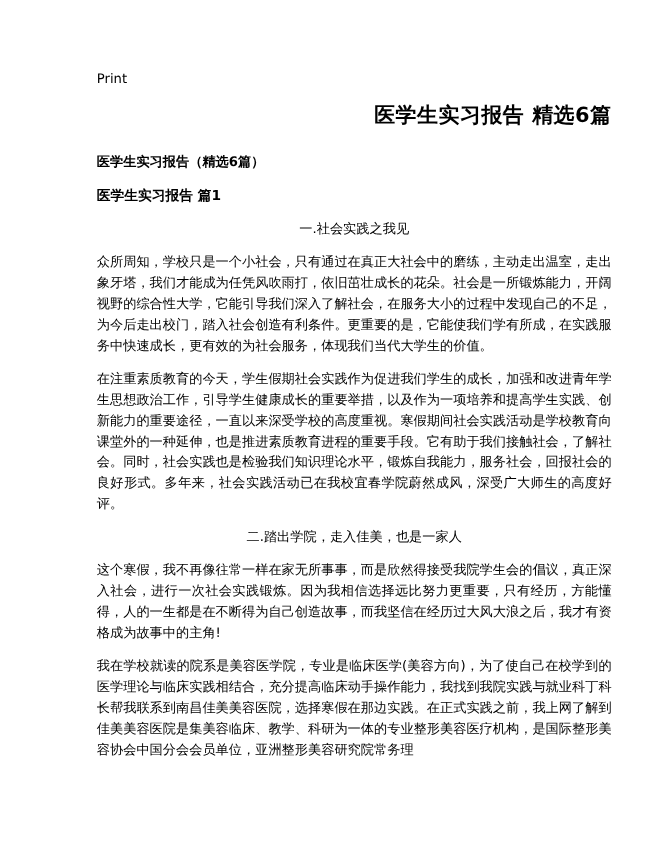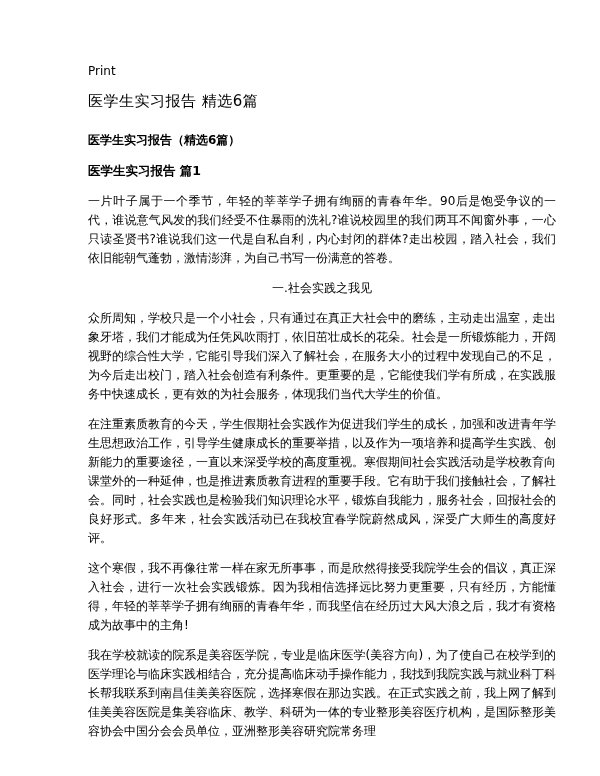--- a/index.html
+++ b/index.html
@@ -20,23 +20,23 @@
     height: 776px;
     padding: 64px 44px 0 88px;
   }
   .print-label {
     font-size: 12px;
     line-height: 14px;
     margin: 0 0 14px 0;
     cursor: pointer;
   }
   .doc-title {
-    font-size: 15px;
-    font-weight: 400;
-    text-align: left;
+    font-size: 19px;
+    font-weight: 700;
+    text-align: right;
     margin: 14px 0 21px 0;
     letter-spacing: 0.5px;
   }
   .doc-subtitle {
     font-size: 12px;
     font-weight: 700;
     margin: 0 0 14px 0;
   }
   .chapter-heading {
     font-size: 12.5px;
@@ -59,26 +59,26 @@
 <div class="doc">
 
   <div class="print-label">Print</div>
 
   <h1 class="doc-title">医学生实习报告 精选6篇</h1>
 
   <div class="doc-subtitle">医学生实习报告（精选6篇）</div>
 
   <div class="chapter-heading">医学生实习报告 篇1</div>
 
-  <p class="para">一片叶子属于一个季节，年轻的莘莘学子拥有绚丽的青春年华。90后是饱受争议的一代，谁说意气风发的我们经受不住暴雨的洗礼?谁说校园里的我们两耳不闻窗外事，一心只读圣贤书?谁说我们这一代是自私自利，内心封闭的群体?走出校园，踏入社会，我们依旧能朝气蓬勃，激情澎湃，为自己书写一份满意的答卷。</p>
 
   <p class="subhead">一.社会实践之我见</p>
 
   <p class="para">众所周知，学校只是一个小社会，只有通过在真正大社会中的磨练，主动走出温室，走出象牙塔，我们才能成为任凭风吹雨打，依旧茁壮成长的花朵。社会是一所锻炼能力，开阔视野的综合性大学，它能引导我们深入了解社会，在服务大小的过程中发现自己的不足，为今后走出校门，踏入社会创造有利条件。更重要的是，它能使我们学有所成，在实践服务中快速成长，更有效的为社会服务，体现我们当代大学生的价值。</p>
 
   <p class="para">在注重素质教育的今天，学生假期社会实践作为促进我们学生的成长，加强和改进青年学生思想政治工作，引导学生健康成长的重要举措，以及作为一项培养和提高学生实践、创新能力的重要途径，一直以来深受学校的高度重视。寒假期间社会实践活动是学校教育向课堂外的一种延伸，也是推进素质教育进程的重要手段。它有助于我们接触社会，了解社会。同时，社会实践也是检验我们知识理论水平，锻炼自我能力，服务社会，回报社会的良好形式。多年来，社会实践活动已在我校宜春学院蔚然成风，深受广大师生的高度好评。</p>
 
+  <p class="subhead">二.踏出学院，走入佳美，也是一家人</p>
 
-  <p class="para">这个寒假，我不再像往常一样在家无所事事，而是欣然得接受我院学生会的倡议，真正深入社会，进行一次社会实践锻炼。因为我相信选择远比努力更重要，只有经历，方能懂得，年轻的莘莘学子拥有绚丽的青春年华，而我坚信在经历过大风大浪之后，我才有资格成为故事中的主角!</p>
+  <p class="para">这个寒假，我不再像往常一样在家无所事事，而是欣然得接受我院学生会的倡议，真正深入社会，进行一次社会实践锻炼。因为我相信选择远比努力更重要，只有经历，方能懂得，人的一生都是在不断得为自己创造故事，而我坚信在经历过大风大浪之后，我才有资格成为故事中的主角!</p>
 
   <p class="para">我在学校就读的院系是美容医学院，专业是临床医学(美容方向)，为了使自己在校学到的医学理论与临床实践相结合，充分提高临床动手操作能力，我找到我院实践与就业科丁科长帮我联系到南昌佳美美容医院，选择寒假在那边实践。在正式实践之前，我上网了解到佳美美容医院是集美容临床、教学、科研为一体的专业整形美容医疗机构，是国际整形美容协会中国分会会员单位，亚洲整形美容研究院常务理</p>
 
 </div>
 
 </body></html>

